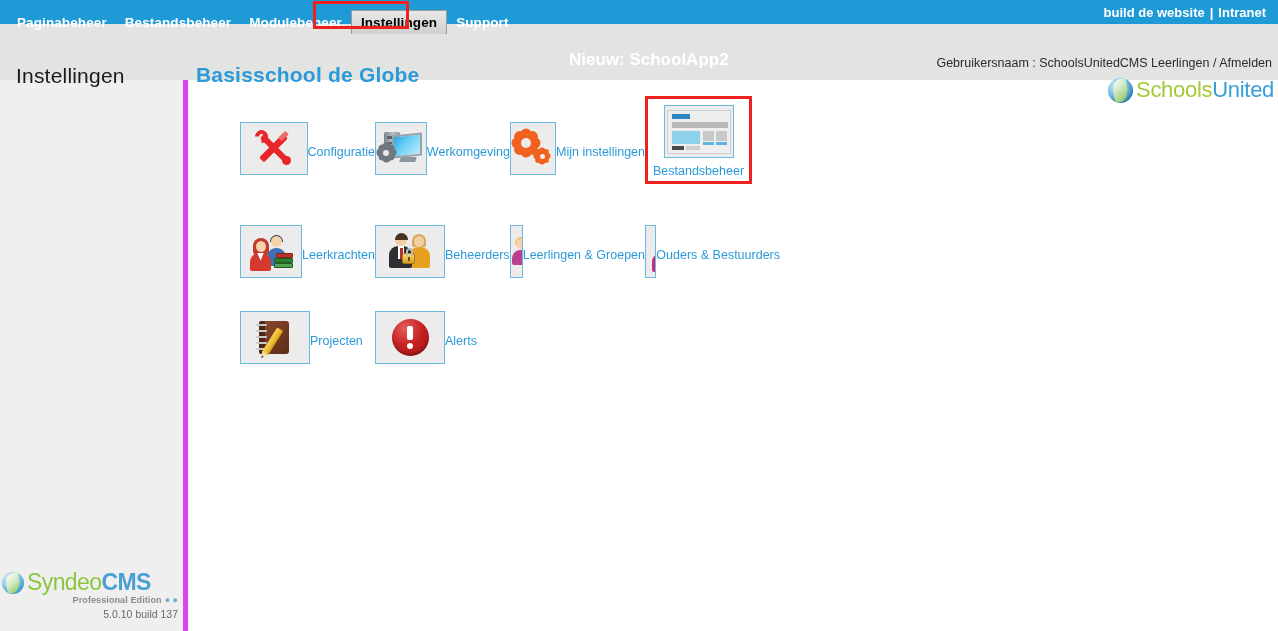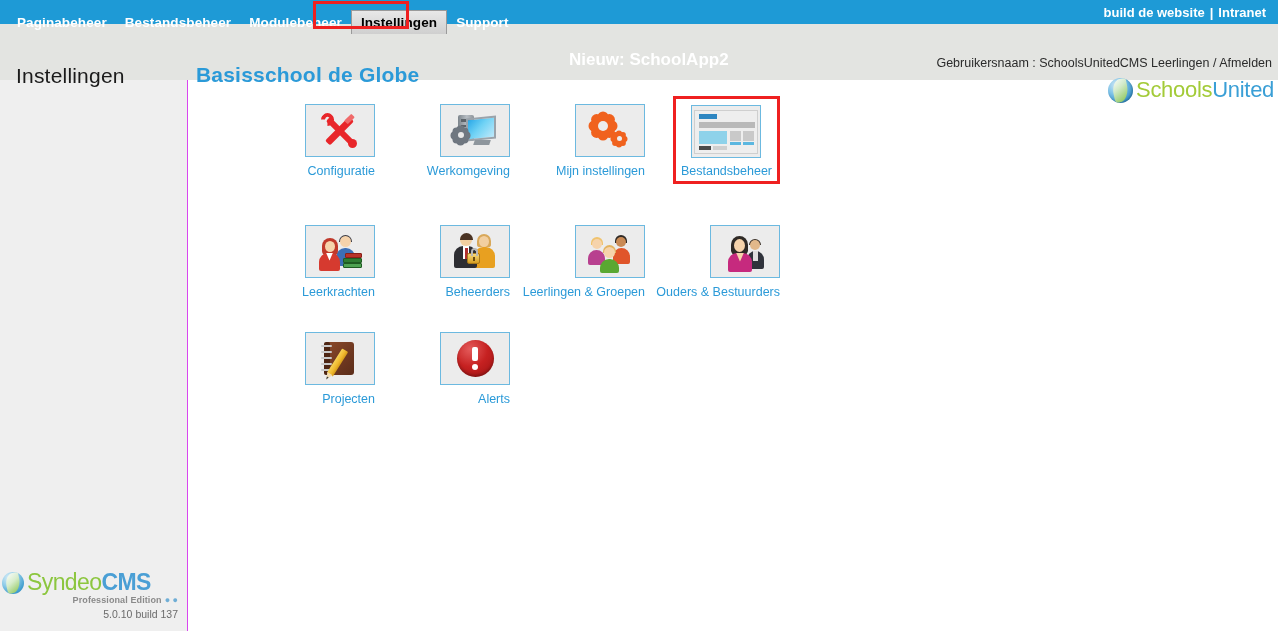--- a/index.html
+++ b/index.html
@@ -178,21 +178,21 @@
   .su-schools { color: #a3cb38; }
   .su-united  { color: #3a9fd6; }
 
   
   .sidebar {
     position: absolute;
     left: 0; top: 80px;
     width: 188px;
     height: 551px;
     background: #efefef;
-    border-right: 1px solid #d946ef;
+    border-right: 5px solid #d946ef;
     box-sizing: border-box;
     z-index: 5;
   }
   
   .syndeo {
     position: absolute;
     left: 0;
     bottom: 0;
     width: 188px;
     height: 62px;
@@ -272,22 +272,22 @@
     top: 24px;
     width: 600px;
   }
   .grid-row {
     display: flex;
     margin-bottom: 33px;
   }
   .cell {
     width: 135px;
     display: flex;
-    flex-direction: column;
-    align-items: flex-end;
+    flex-direction: row;
+    align-items: center;
     cursor: pointer;
     position: relative;
   }
   .cell.placeholder { cursor: default; }
   .tile {
     width: 70px;
     height: 53px;
     border: 1px solid #6cb9e0;
     background: #ececec;
     box-sizing: border-box;

